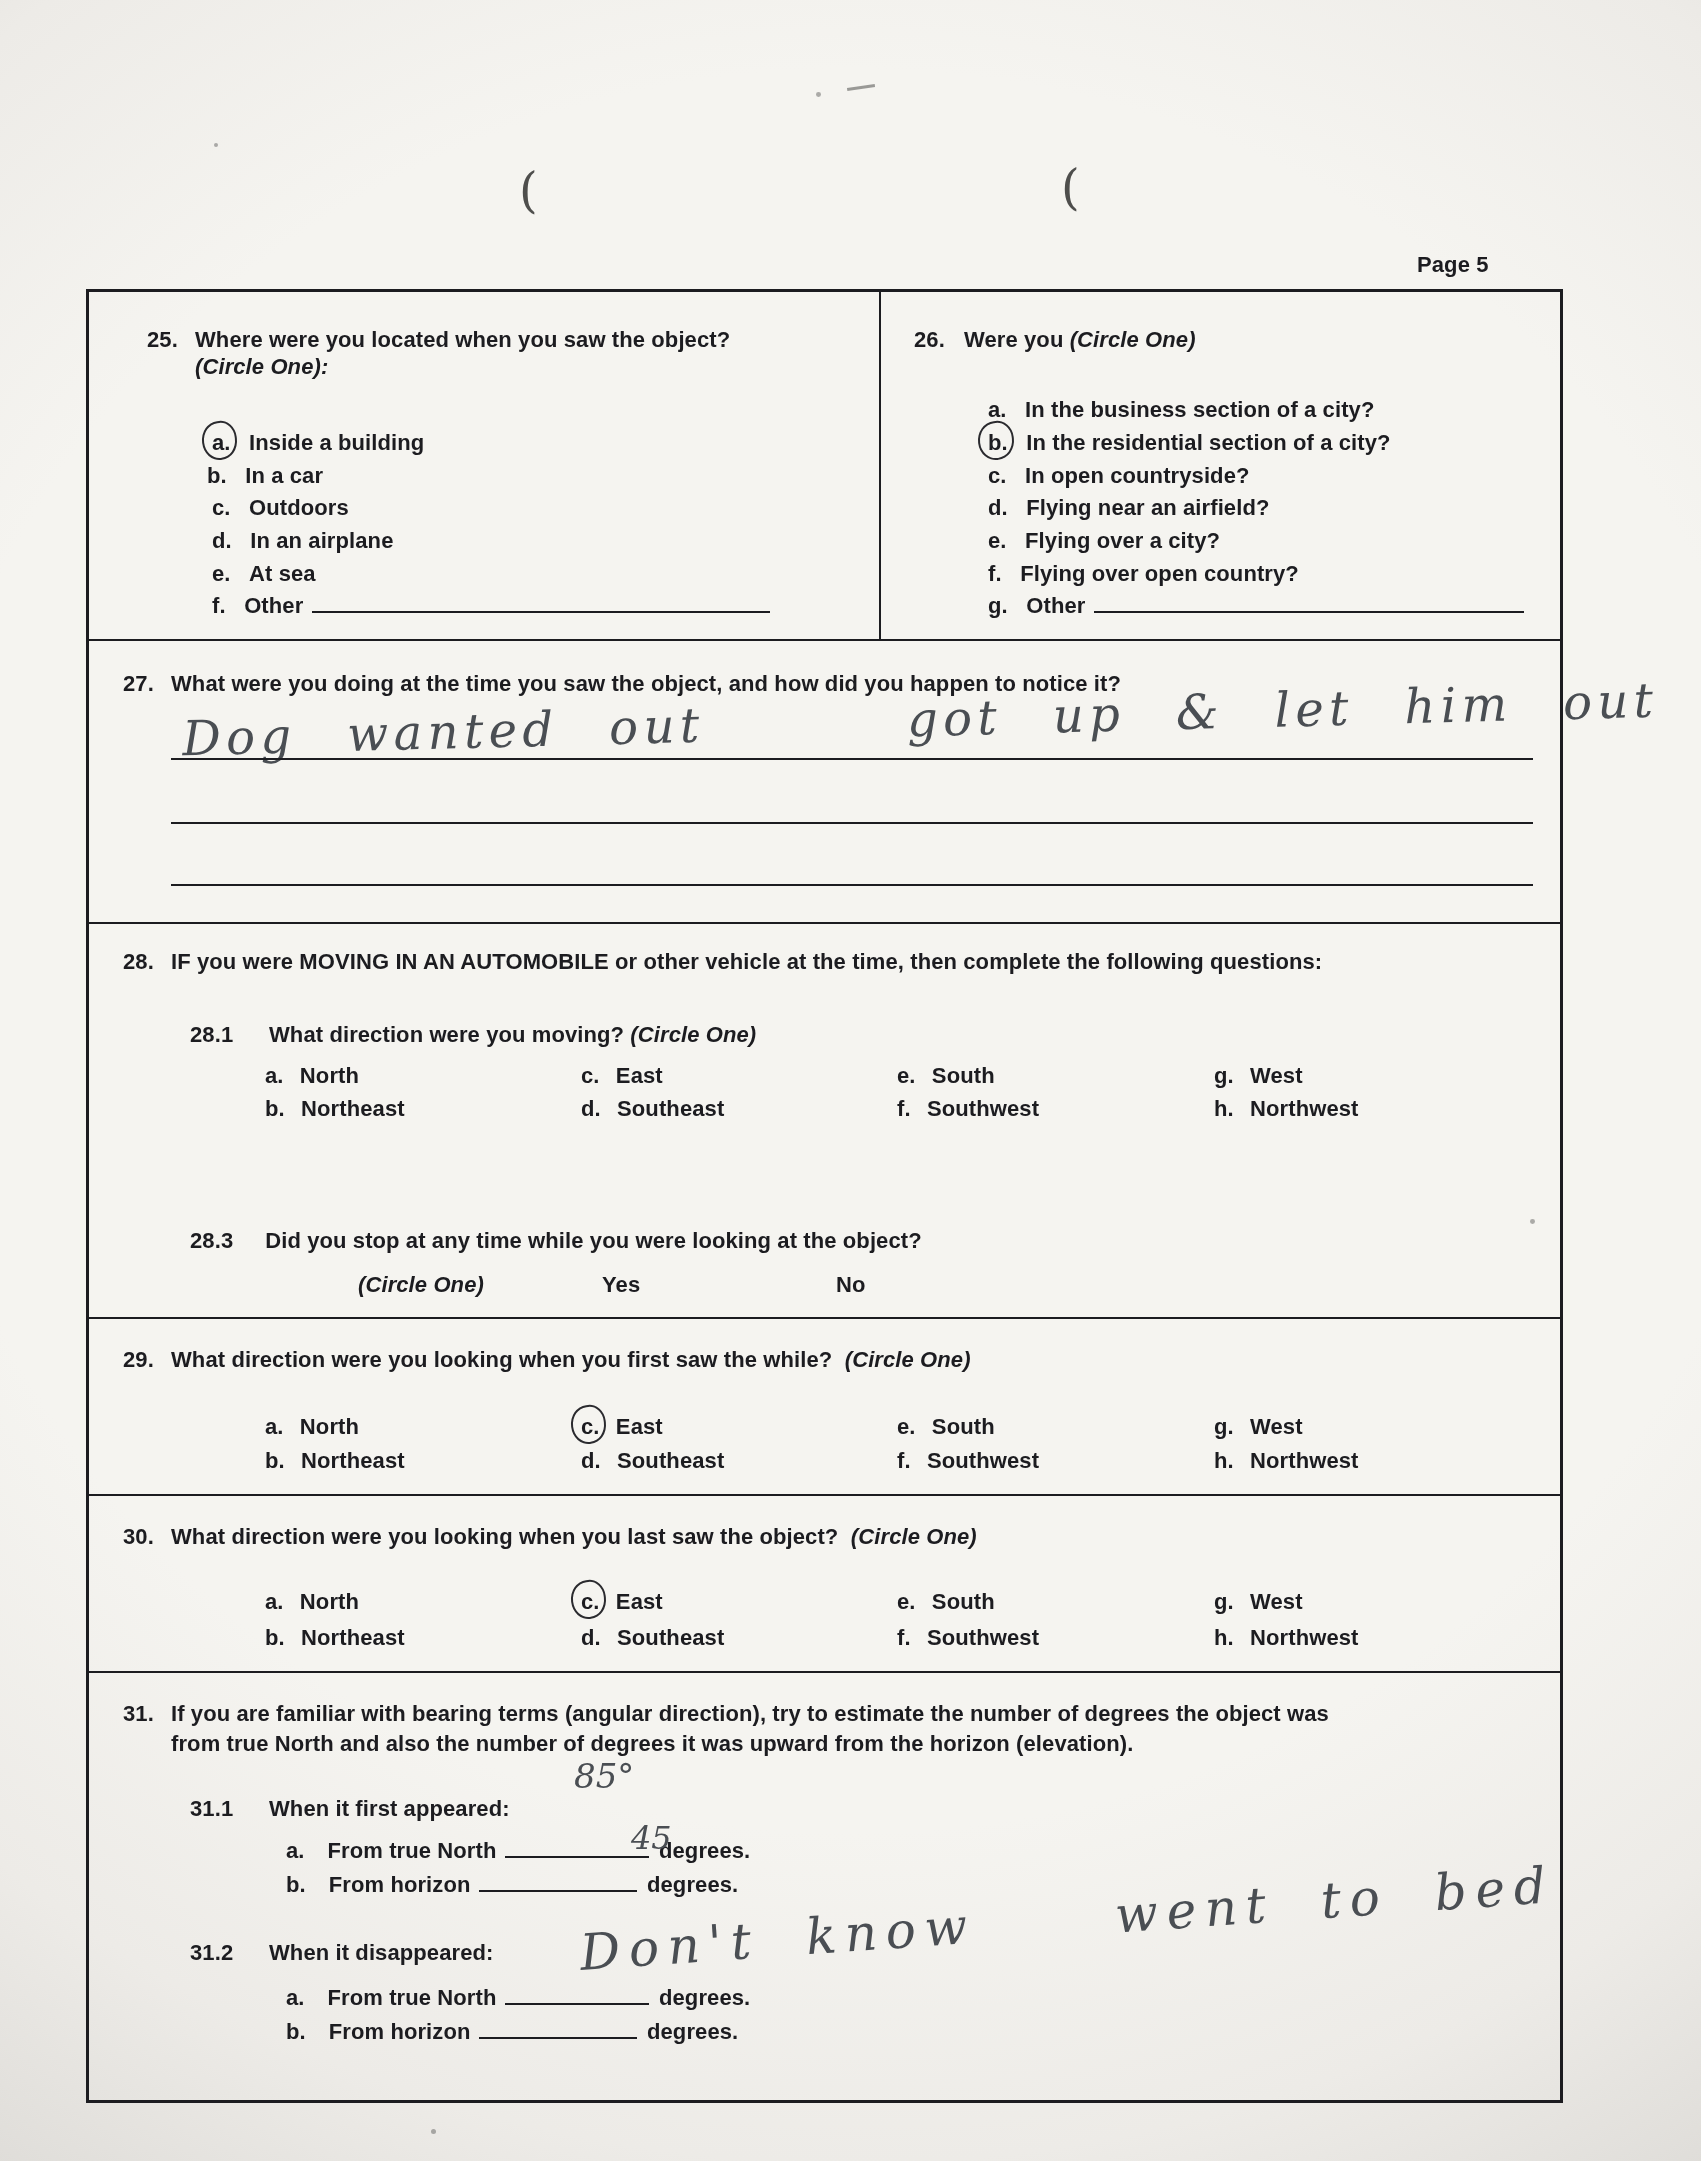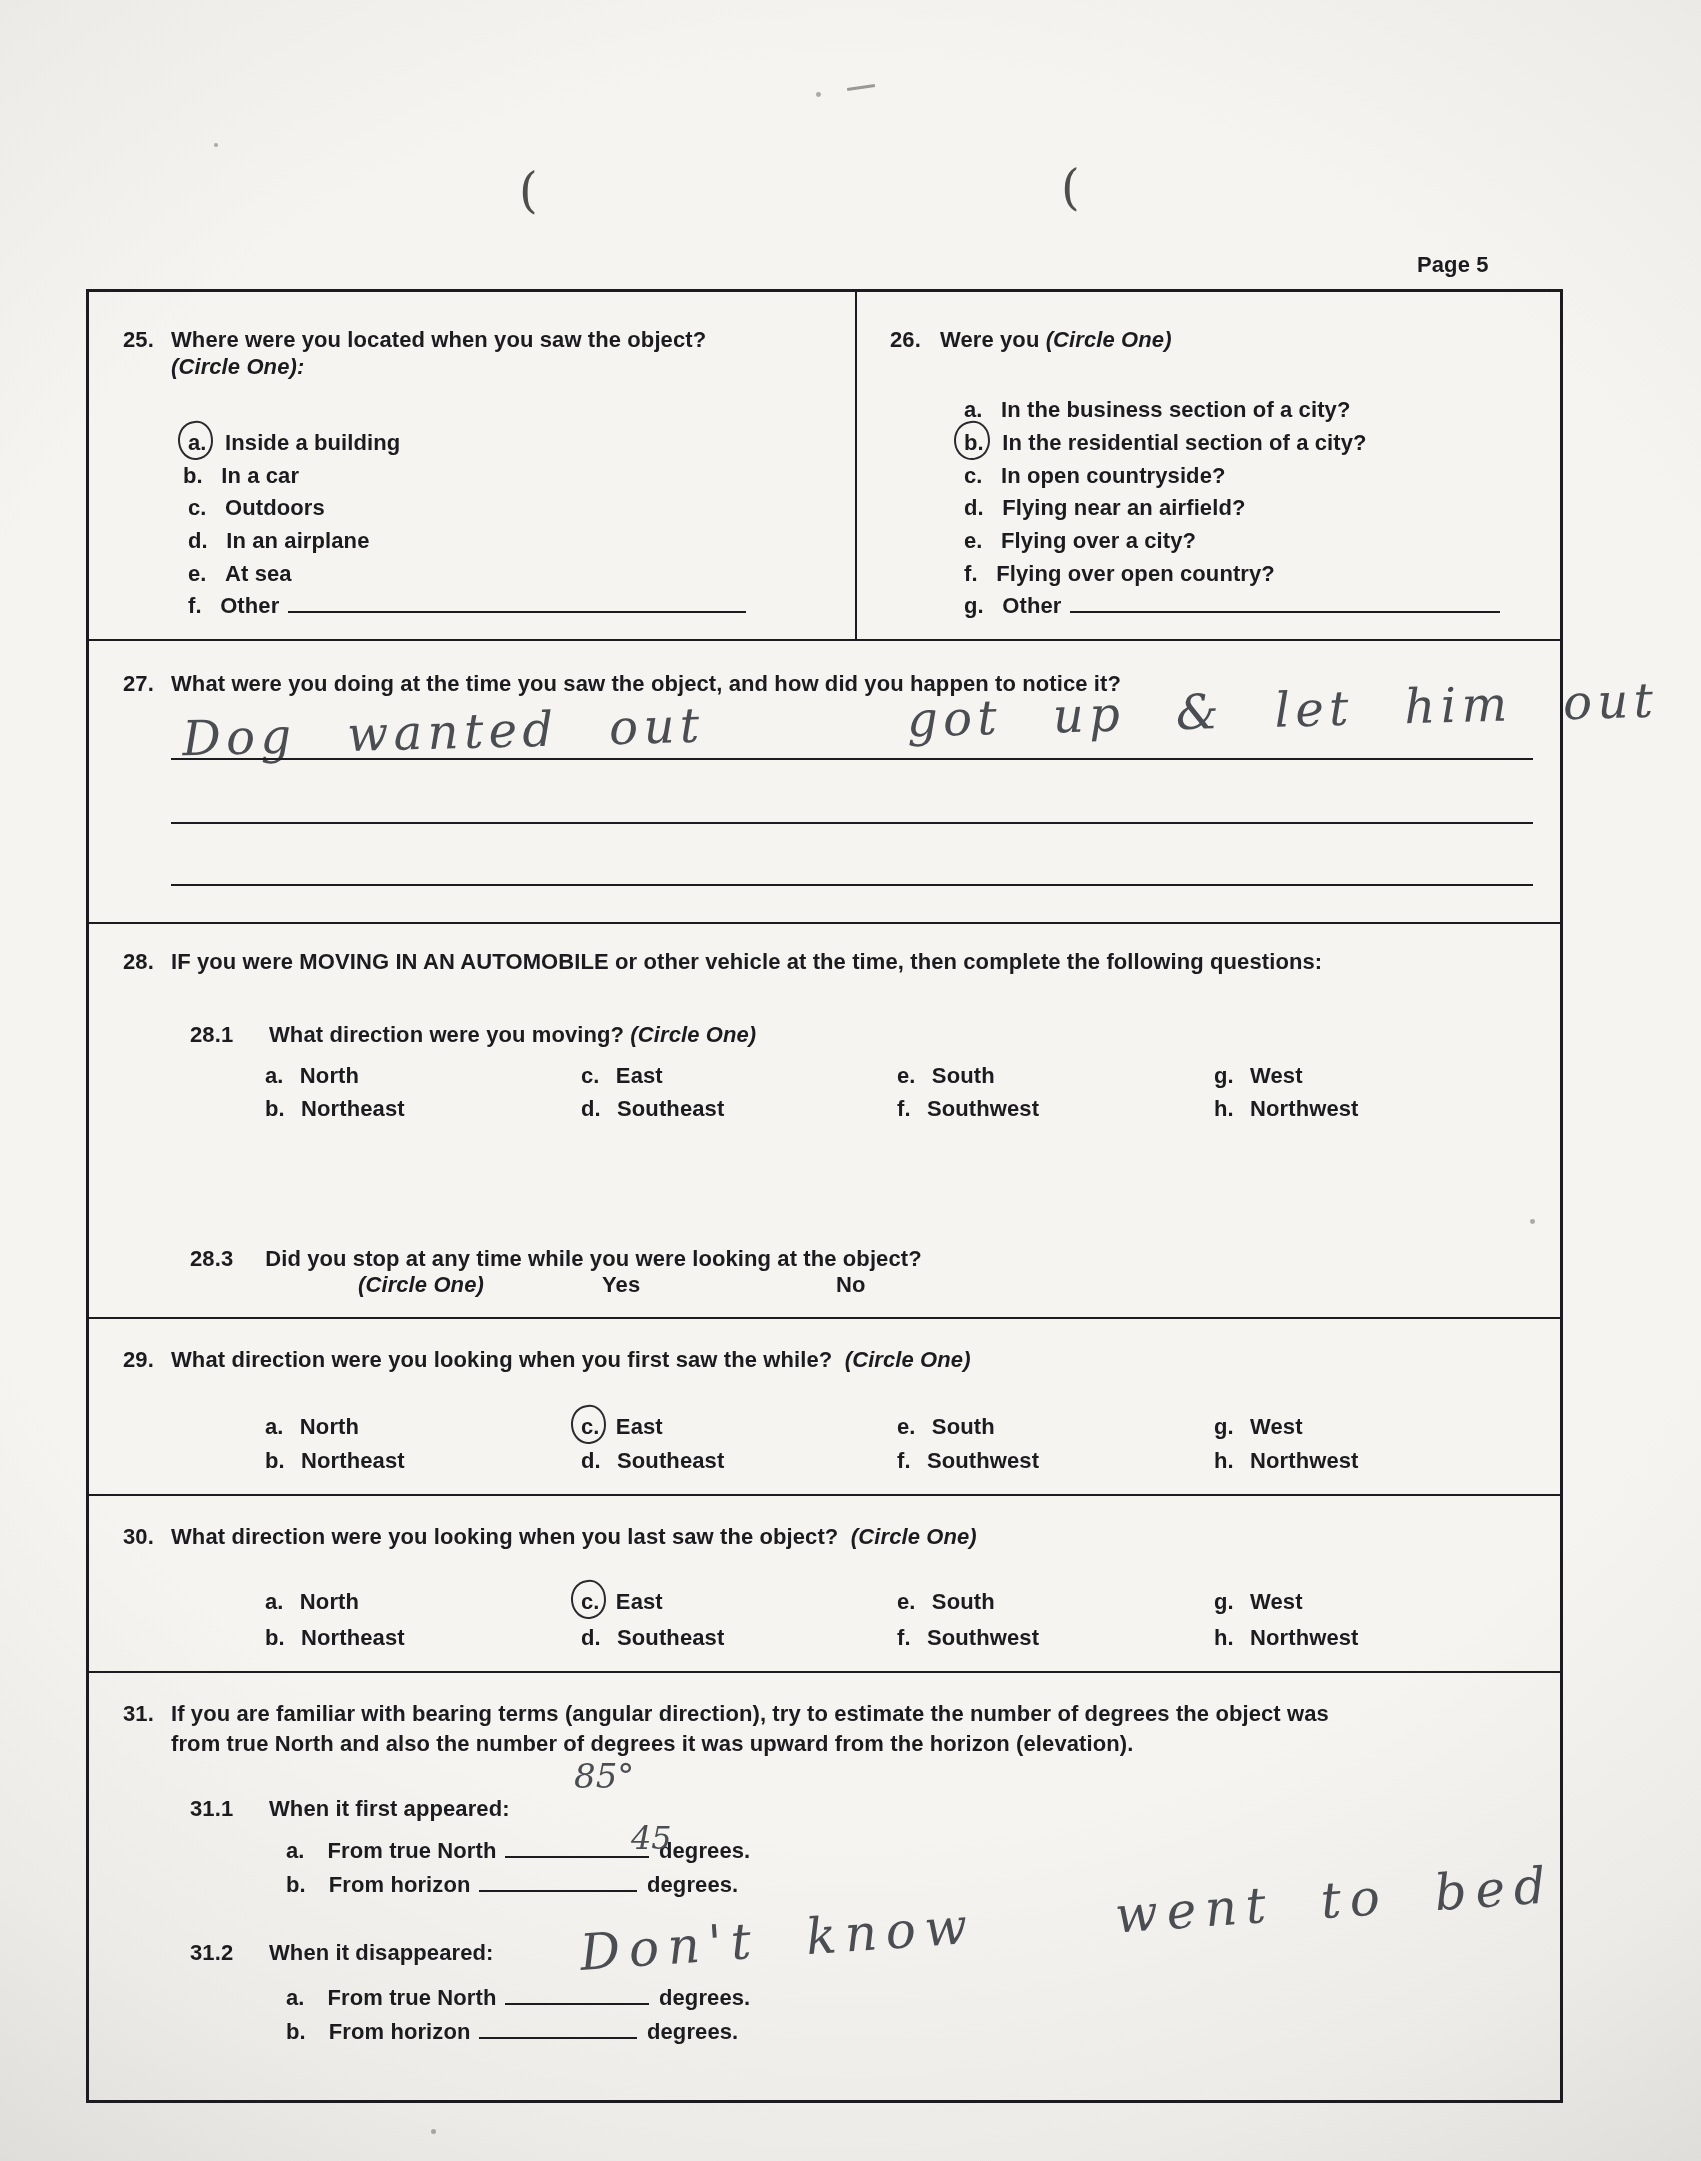--- a/index.html
+++ b/index.html
@@ -8,21 +8,21 @@
   .scan {
     position:relative; width:1702px; height:2161px; overflow:hidden;
     background: radial-gradient(ellipse 115% 85% at 50% 44%,
       #f5f4f0 48%, #edebe7 66%, #dcdad6 82%, #c2c0bc 94%, #b0afac 100%);
   }
   .abs { position:absolute; }
   .ft { font-weight:700; font-size:22px; color:#1c1c20; letter-spacing:0.1px; line-height:1.2; }
   .it { font-style:italic; }
   .formbox { position:absolute; left:86px; top:289px; width:1477px; height:1814px; border:3.3px solid #1c1c20; }
   .sec { position:absolute; left:0; right:0; }
-  .s1 { top:0; height:347px; }
+  .s1 { top:0; height:347px;margin-left:24px; }
   .s2 { top:347px; height:232px; border-top:2.7px solid #1c1c20; }
   .s3 { top:630px; height:395px; border-top:2.7px solid #1c1c20; }
   .s4 { top:1025px; height:176px; border-top:2.7px solid #1c1c20; }
   .s5 { top:1202px; height:178px; border-top:2.7px solid #1c1c20; }
   .s6 { top:1379px; height:435px; border-top:2.7px solid #1c1c20; }
   .cell-left { position:absolute; left:0; top:0; width:768px; height:347px; border-right:2.7px solid #1c1c20; }
   .cell-right { position:absolute; left:768px; right:0; top:0; height:347px; }
   .ol { margin-left:18.5px; }
   .dl { margin-left:16.3px; }
   .uline { display:inline-block; border-bottom:2.2px solid #1c1c20; height:17.4px; }
@@ -133,21 +133,21 @@
       <div class="abs ft" style="left:176px;top:139px"><span>a.</span><span class="dl">North</span></div>
       <div class="abs ft" style="left:492px;top:139px"><span>c.</span><span class="dl">East</span></div>
       <div class="abs ft" style="left:808px;top:139px"><span>e.</span><span class="dl">South</span></div>
       <div class="abs ft" style="left:1125px;top:139px"><span>g.</span><span class="dl">West</span></div>
       <div class="abs ft" style="left:176px;top:172px"><span>b.</span><span class="dl">Northeast</span></div>
       <div class="abs ft" style="left:492px;top:172px"><span>d.</span><span class="dl">Southeast</span></div>
       <div class="abs ft" style="left:808px;top:172px"><span>f.</span><span class="dl">Southwest</span></div>
       <div class="abs ft" style="left:1125px;top:172px"><span>h.</span><span class="dl">Northwest</span></div>
 
 
-      <div class="abs ft" style="left:101px;top:322px">
+      <div class="abs ft" style="left:101px;top:304px">
         <span>28.3</span><span style="margin-left:32px">Did you stop at any time while you were looking at the object?</span>
       </div>
       <span class="abs ft it" style="left:269px;top:348px">(Circle One)</span>
       <span class="abs ft" style="left:513px;top:348px">Yes</span>
       <span class="abs ft" style="left:747px;top:348px">No</span>
     </div>
 
     <div class="sec s4">
       <span class="abs ft" style="left:34px;top:28px">29.</span>
       <span class="abs ft" style="left:82px;top:28px"><span>What direction were you looking when you first saw the while?</span>&nbsp; <span class="it">(Circle One)</span></span>

